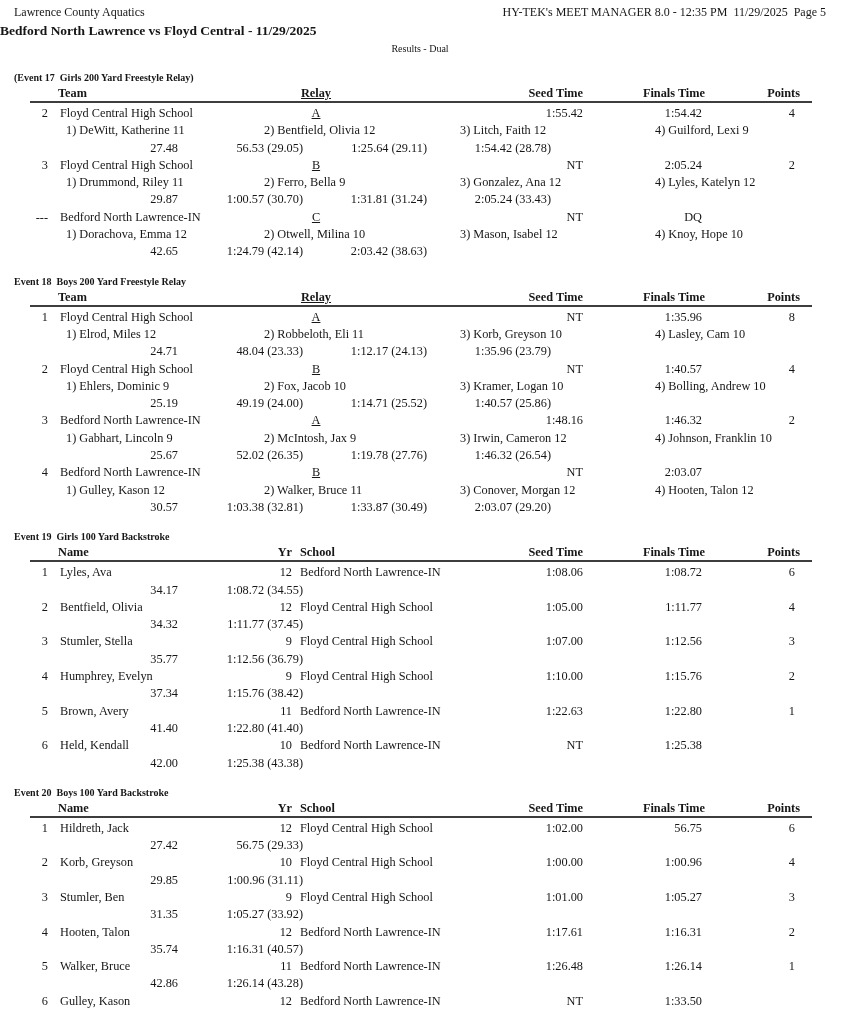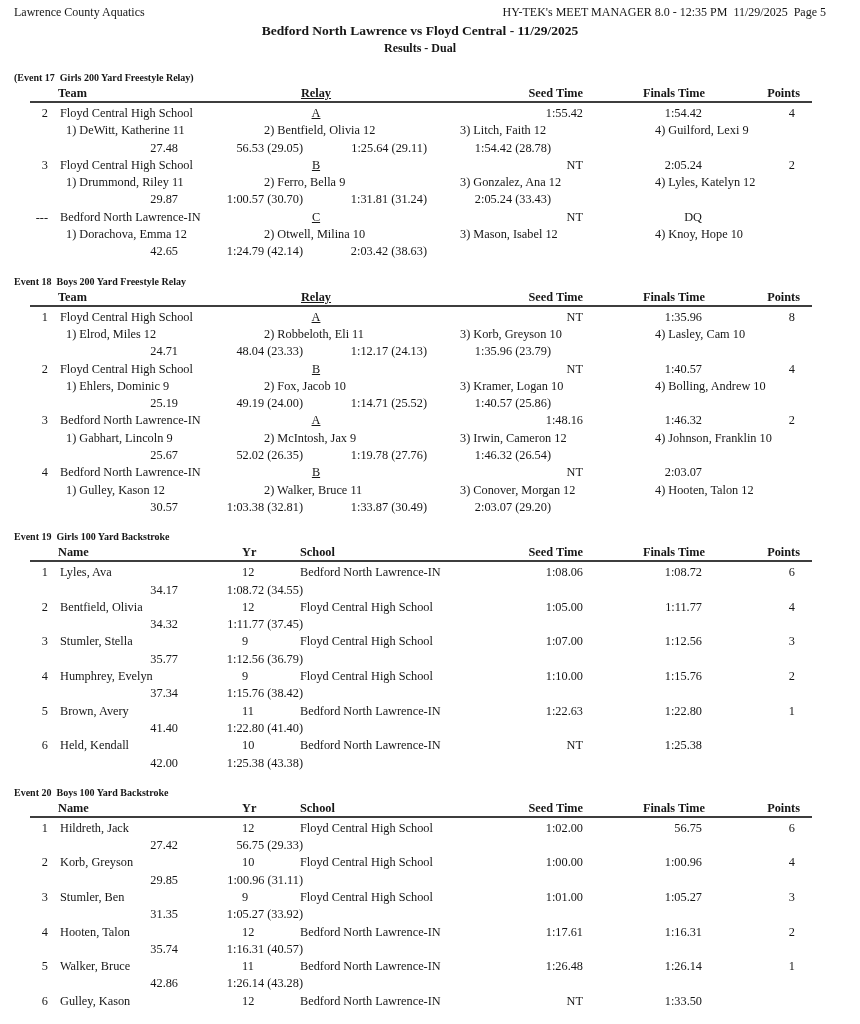--- a/index.html
+++ b/index.html
@@ -1,33 +1,33 @@
 <!DOCTYPE html>
 <html><head>
 <meta charset="utf-8">
 <style>
   html,body{margin:0;padding:0;background:#ffffff;}
   body{width:860px;height:1024px;overflow:hidden;
        font-family:"Liberation Serif", serif;color:#161616;}
   .page{width:840px;height:1024px;box-sizing:border-box;padding-top:5px;position:relative;}
   .doc-header{display:flex;justify-content:space-between;padding:0 14px;
               font-size:12px;line-height:15px;white-space:pre;}
-  .meet-title{text-align:center;font-weight:bold;font-size:13.5px;line-height:18px;margin-top:2px;white-space:pre;}
-  .report-type{text-align:center;font-weight:bold;font-size:12px;line-height:17px;white-space:pre;}
+  .meet-title{text-align:left;font-weight:bold;font-size:13.5px;line-height:18px;margin-top:2px;white-space:pre;}
+  .report-type{text-align:center;font-weight:normal;font-size:10px;line-height:17px;white-space:pre;}
   .evt{margin-top:12px;}
   .evt-title{font-weight:bold;font-size:10px;line-height:17px;padding-left:14px;white-space:pre;}
   .line{position:relative;height:17.3px;font-size:12.3px;line-height:17.3px;white-space:pre;}
   .hdr{height:15px;line-height:15px;font-weight:bold;}
   .rule{height:2px;background:#3d3d3d;margin:0 28px 2px 30px;}
   .c{position:absolute;top:0;}
   .place-col{left:0;width:48px;text-align:right;}
   .name-col{left:60px;}
   .hdr .name-col{left:58px;}
   .relay-col{left:266px;width:100px;text-align:center;text-decoration:underline;}
-  .yr-col{left:242px;width:50px;}
+  .yr-col{left:242px;width:50px;text-align:right;}
   .school-col{left:300px;}
   .seed-col{left:453px;width:130px;text-align:right;}
   .finals-col{left:572px;width:130px;text-align:right;}
   .hdr .finals-col{left:575px;}
   .points-col{left:695px;width:100px;text-align:right;}
   .hdr .points-col{left:700px;}
   .sw1{left:66px;} .sw2{left:264px;} .sw3{left:460px;} .sw4{left:655px;}
   .sp1{left:48px;width:130px;text-align:right;}
   .sp2{left:173px;width:130px;text-align:right;}
   .sp3{left:297px;width:130px;text-align:right;}

